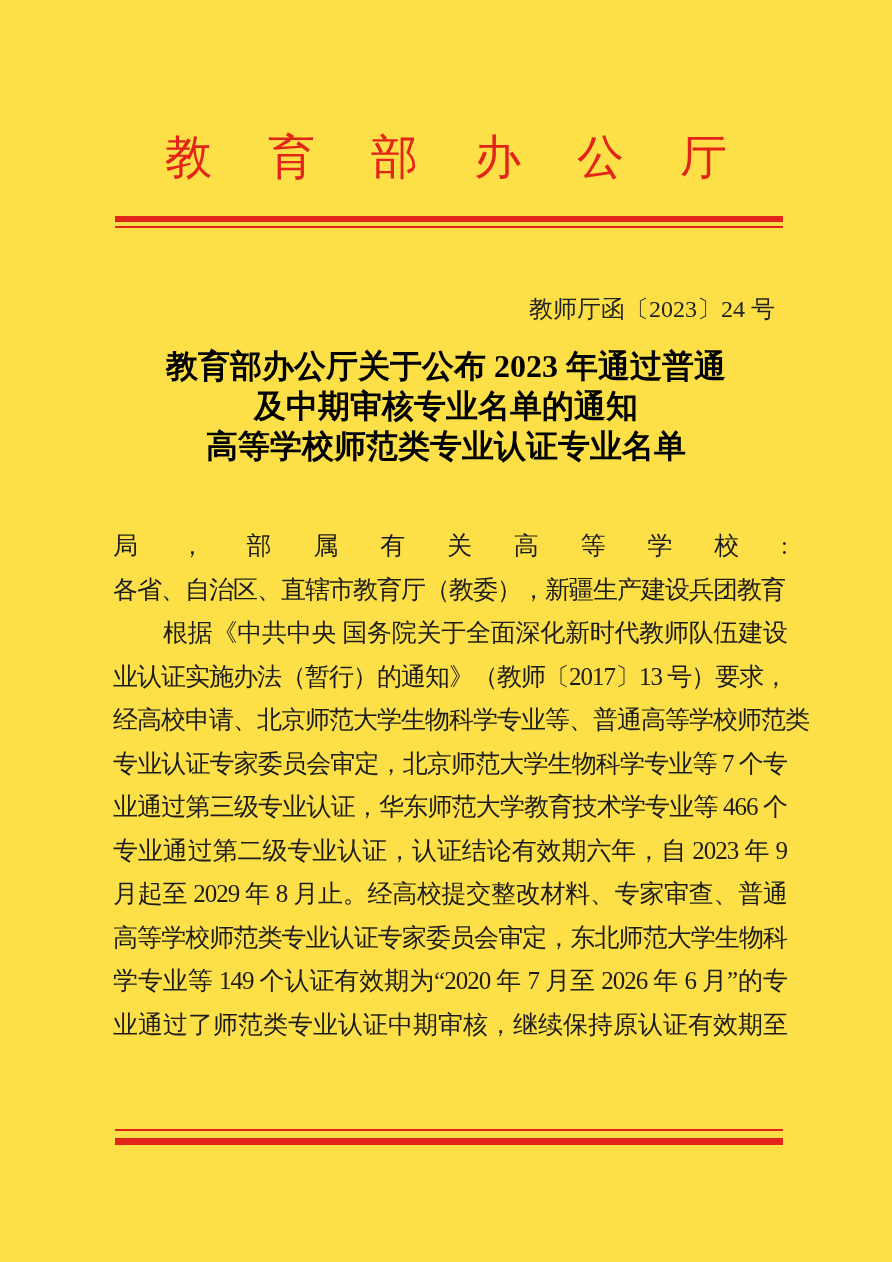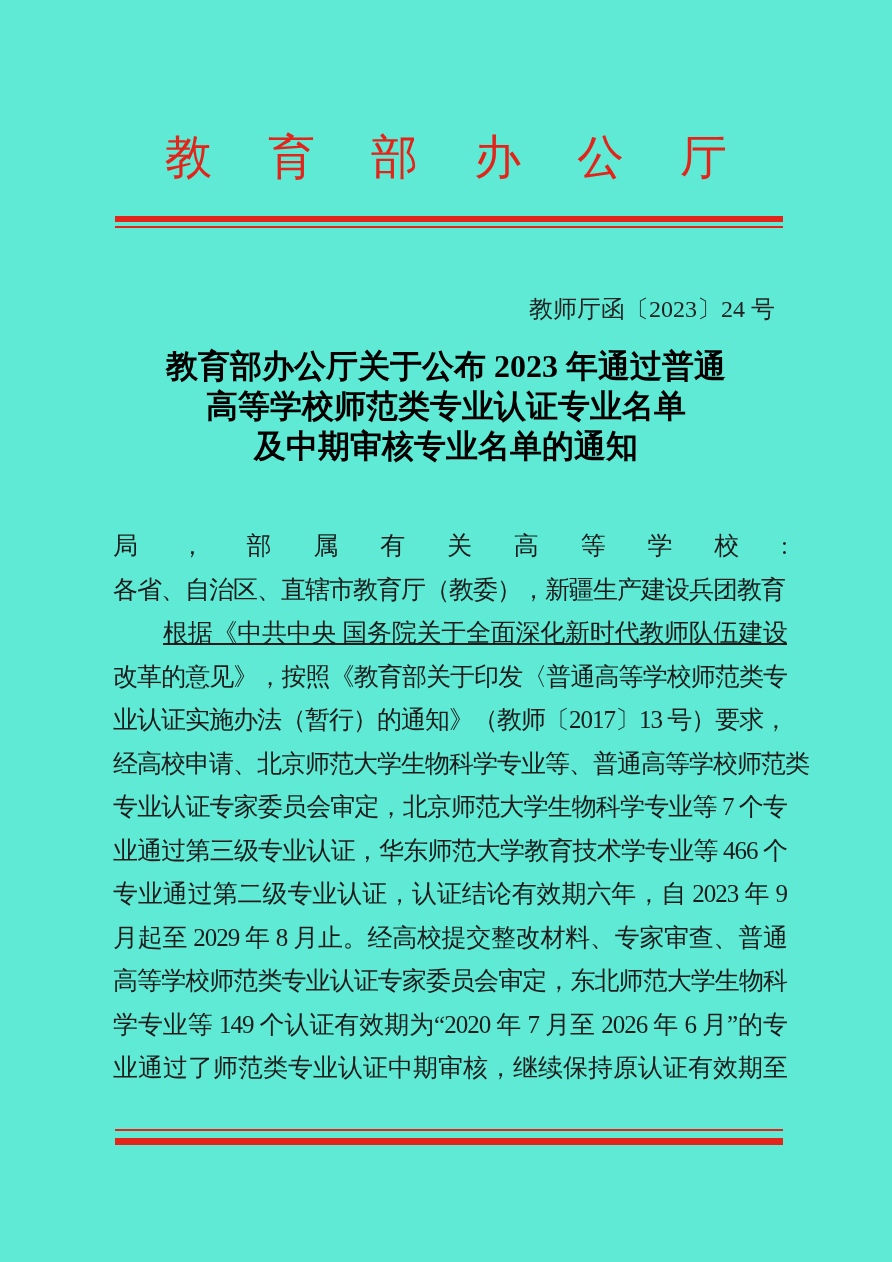--- a/index.html
+++ b/index.html
@@ -1,20 +1,20 @@
 <!DOCTYPE html>
 <html lang="zh" style="--accent: #e2241a;"><head>
 <meta charset="utf-8">
 <style>
   html, body { margin: 0; padding: 0; background: #ffffff; }
   .page {
     position: relative;
     width: 892px;
     height: 1262px;
-    background: #5eead4;
+    background: #fde047;
     overflow: hidden;
     font-family: "Liberation Serif", serif;
   }
 
   
   .letterhead {
     position: absolute;
     top: 131px; left: 0; right: 0;
     text-align: center;
     font-size: 47px;
@@ -68,45 +68,44 @@
   }
   .body-line {
     text-align: justify;
     text-align-last: justify;
     text-justify: inter-character;
     white-space: nowrap;
   }
   
   .body-line:nth-child(2) { text-align-last: left; }
   
-  .body-line:nth-child(3) { text-indent: 2em; text-decoration: underline; }
+  .body-line:nth-child(3) { text-indent: 2em; }
 </style>
 </head>
 <body>
 
 <div class="page">
 
   <div class="letterhead">教育部办公厅</div>
 
   <div class="rule rule-top-thick"></div>
   <div class="rule rule-top-thin"></div>
 
   <div class="doc-number">教师厅函〔2023〕24 号</div>
 
   <div class="doc-title">
       <div class="title-line">教育部办公厅关于公布 2023 年通过普通</div>
+      <div class="title-line">及中期审核专业名单的通知</div>
       <div class="title-line">高等学校师范类专业认证专业名单</div>
-      <div class="title-line">及中期审核专业名单的通知</div>
     </div>
 
   <div class="body-text">
       <div class="body-line">局，部属有关高等学校:</div>
       <div class="body-line">各省、自治区、直辖市教育厅（教委），新疆生产建设兵团教育</div>
       <div class="body-line">根据《中共中央 国务院关于全面深化新时代教师队伍建设</div>
-      <div class="body-line">改革的意见》，按照《教育部关于印发〈普通高等学校师范类专</div>
       <div class="body-line">业认证实施办法（暂行）的通知》（教师〔2017〕13 号）要求，</div>
       <div class="body-line">经高校申请、北京师范大学生物科学专业等、普通高等学校师范类</div>
       <div class="body-line">专业认证专家委员会审定，北京师范大学生物科学专业等 7 个专</div>
       <div class="body-line">业通过第三级专业认证，华东师范大学教育技术学专业等 466 个</div>
       <div class="body-line">专业通过第二级专业认证，认证结论有效期六年，自 2023 年 9</div>
       <div class="body-line">月起至 2029 年 8 月止。经高校提交整改材料、专家审查、普通</div>
       <div class="body-line">高等学校师范类专业认证专家委员会审定，东北师范大学生物科</div>
       <div class="body-line">学专业等 149 个认证有效期为“2020 年 7 月至 2026 年 6 月”的专</div>
       <div class="body-line">业通过了师范类专业认证中期审核，继续保持原认证有效期至</div>
     </div>

